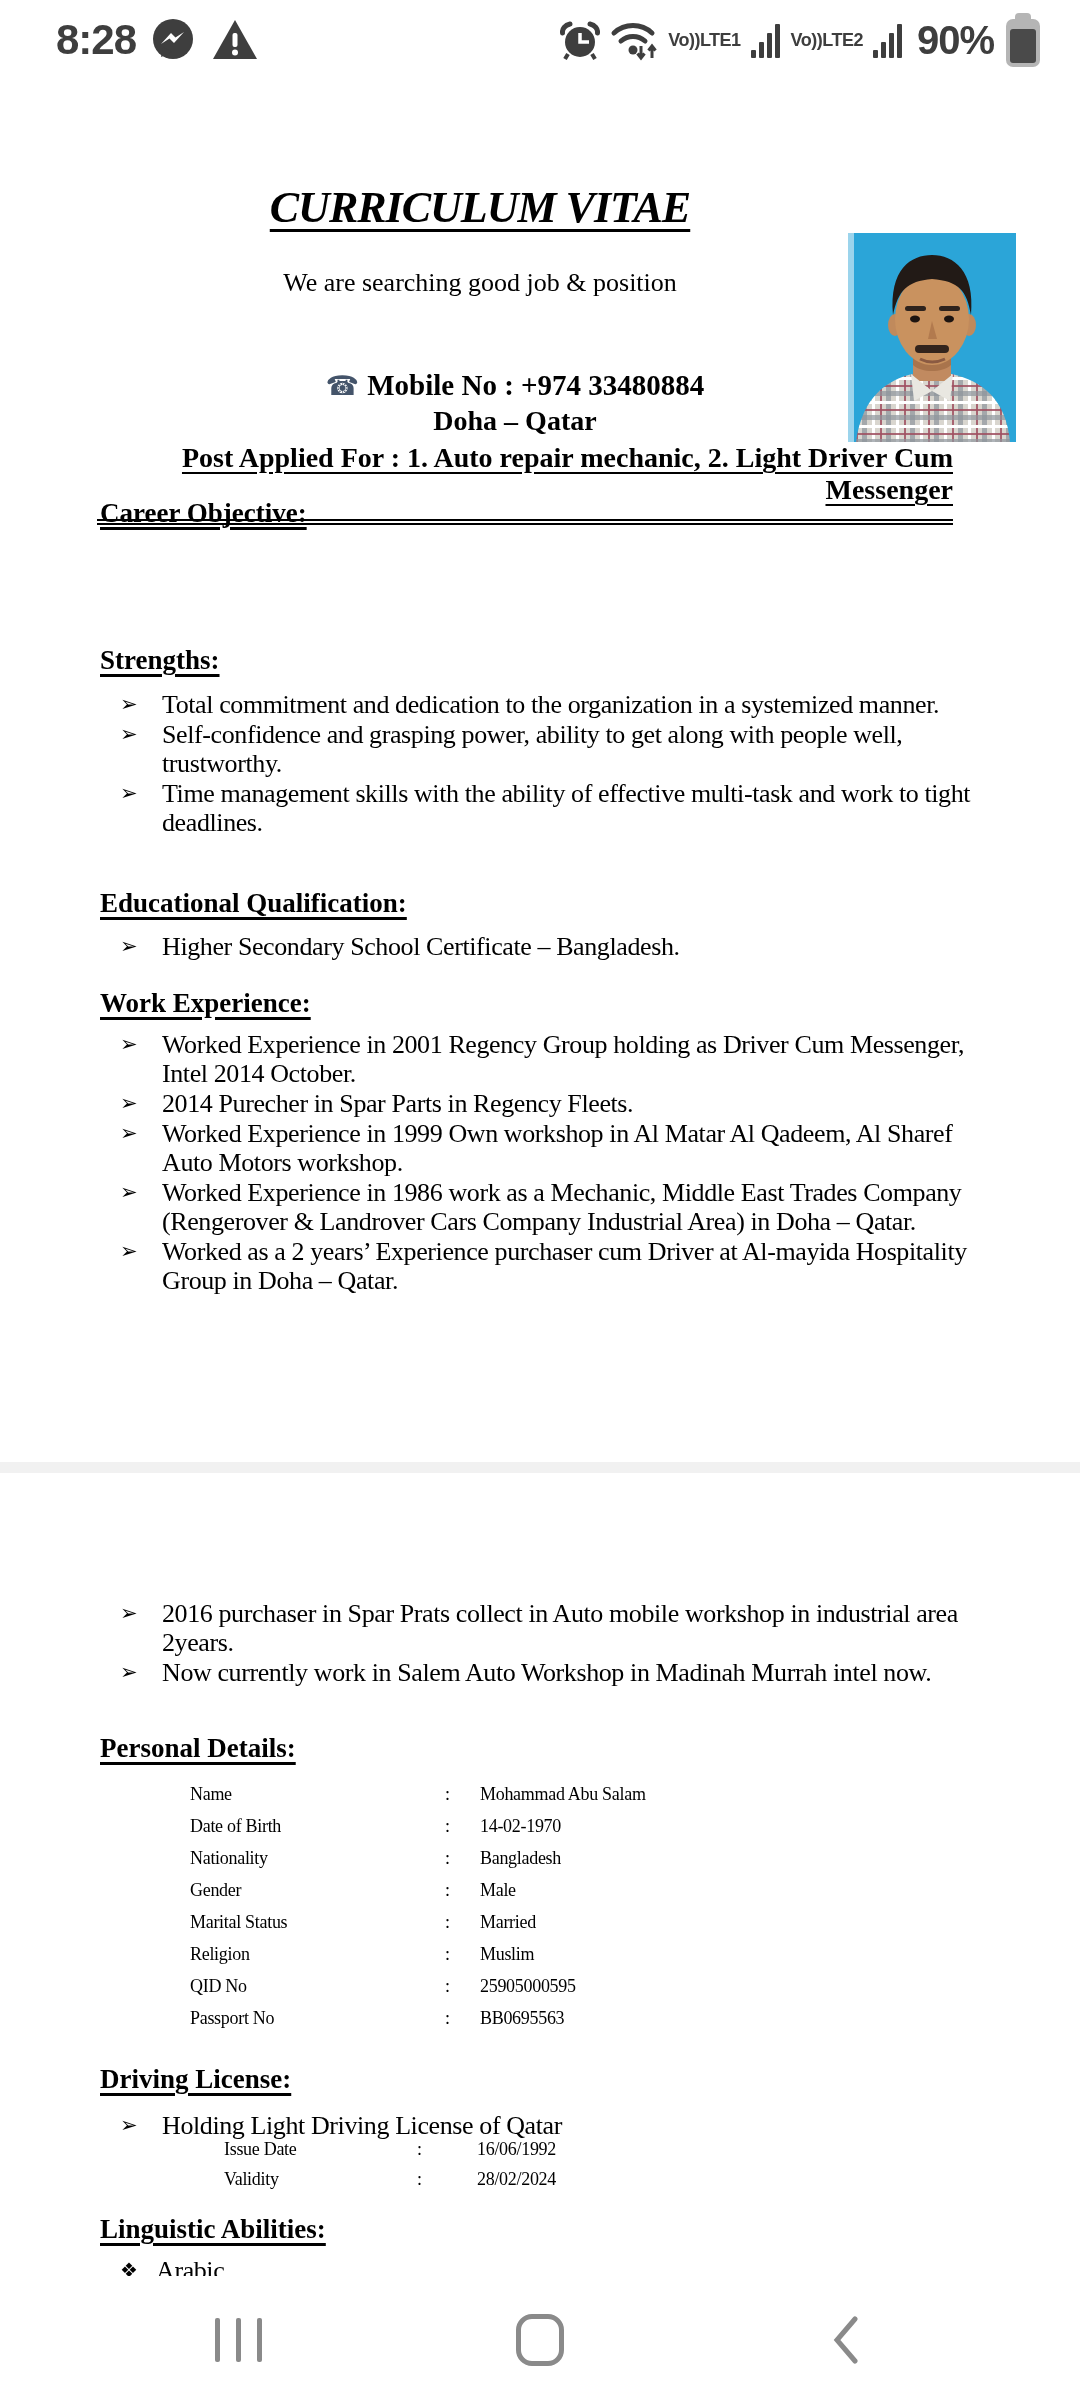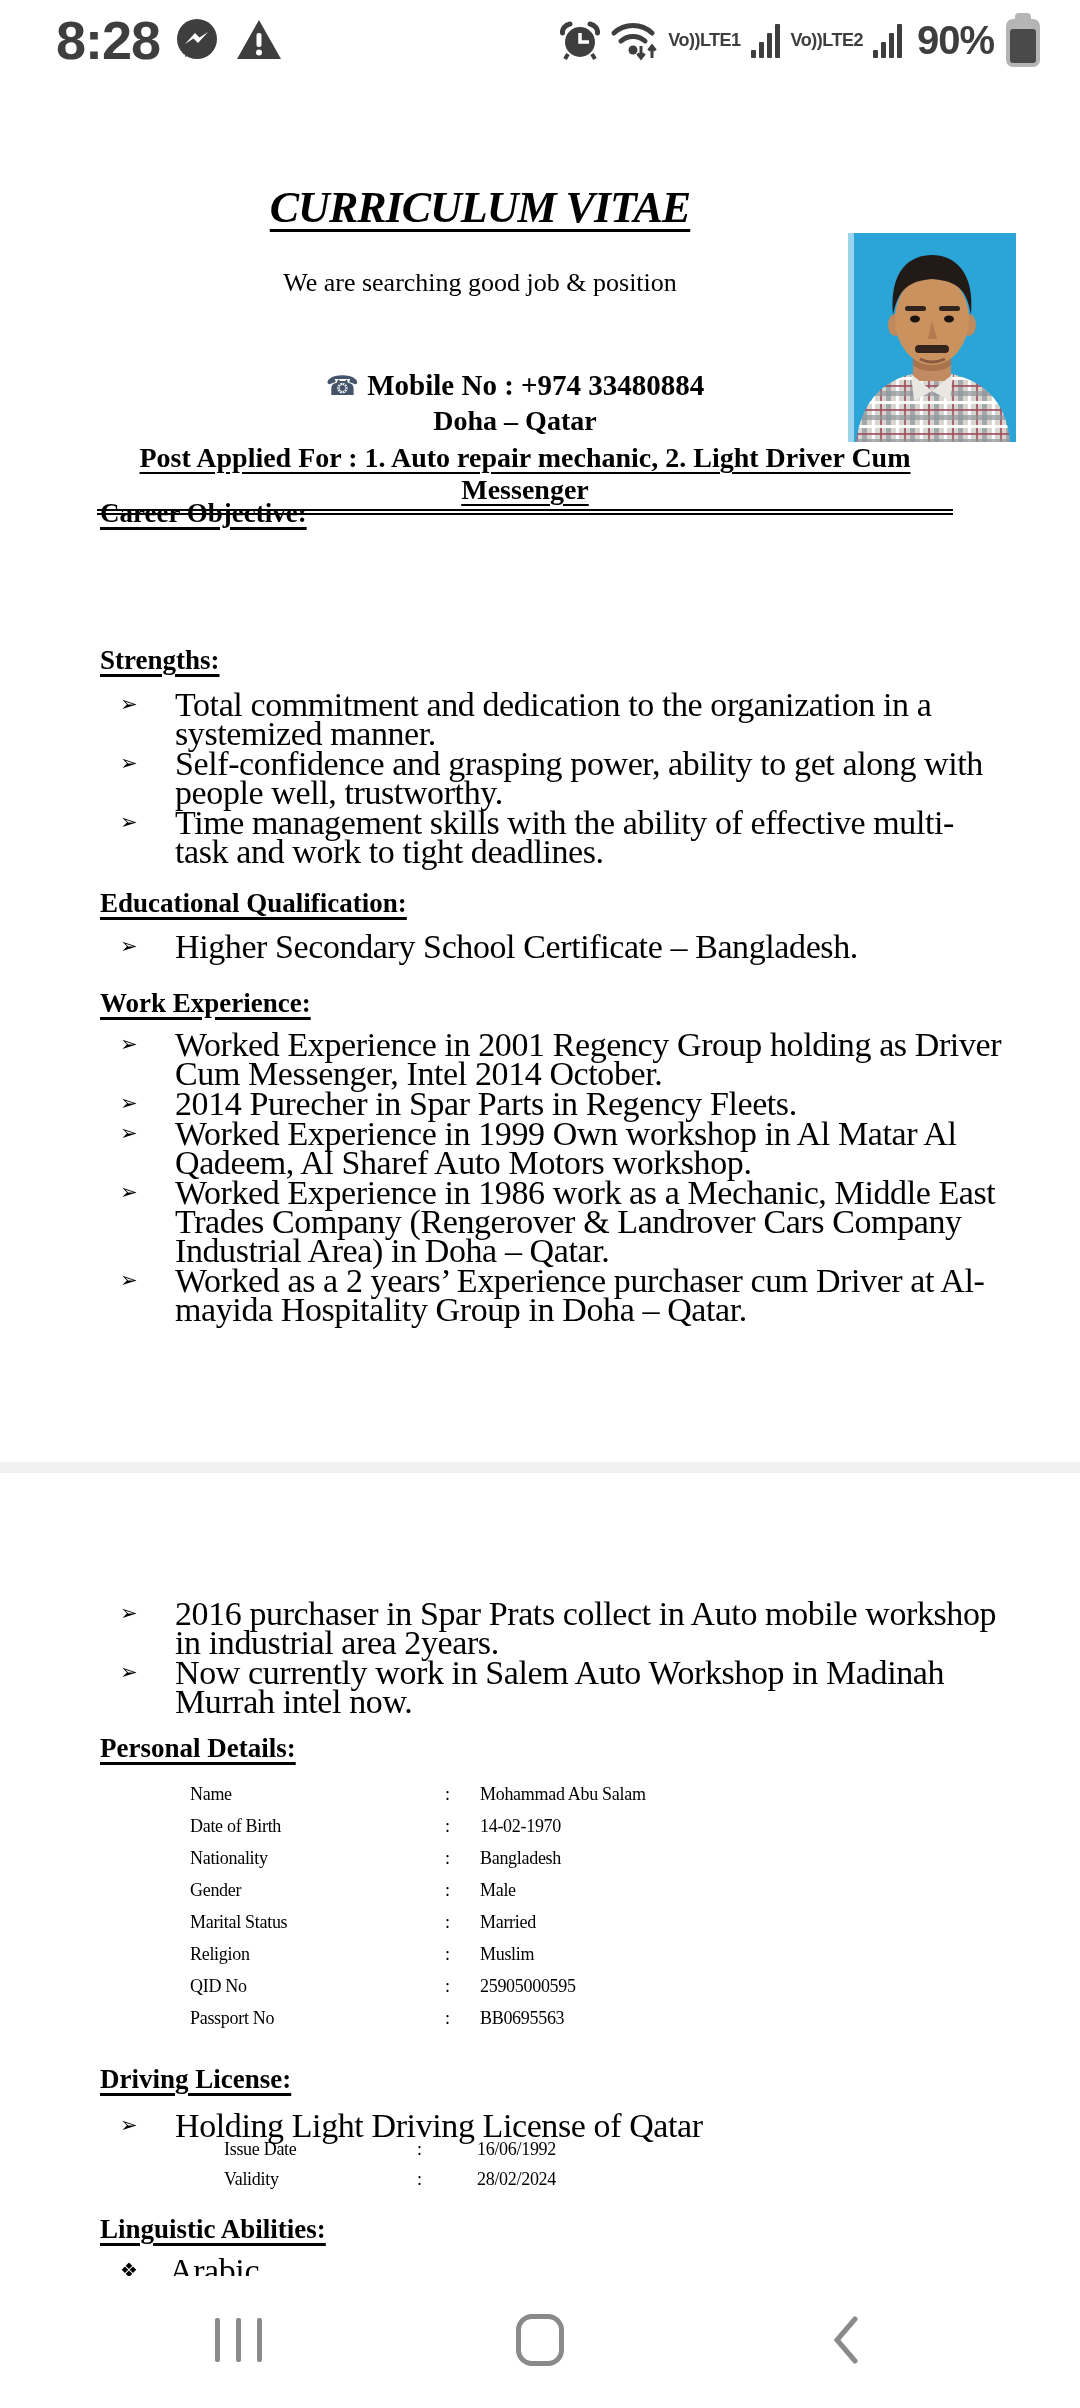--- a/index.html
+++ b/index.html
@@ -6,50 +6,50 @@
   html,body { background:#e9e9e9; }
   .screen {
     position:relative; width:1080px; height:2408px; margin:0 auto;
     background:#ffffff; overflow:hidden;
     font-family:"Liberation Serif", serif; color:#000;
   }
   
   .statusbar { position:absolute; top:0; left:0; width:1080px; height:80px; background:#fff;
     font-family:"Liberation Sans", sans-serif; color:#3e3e3e; }
   .sb-left { position:absolute; left:56px; top:0; height:80px; display:flex; align-items:center; gap:14px; }
-  .sb-time { font-size:54px; font-weight:600; letter-spacing:-1px; }
+  .sb-time { font-size:42px; font-weight:600; letter-spacing:-1px; }
   .sb-right { position:absolute; right:40px; top:0; height:80px; display:flex; align-items:center; gap:10px; }
   .volte-block { display:flex; flex-direction:row; align-items:flex-start; line-height:15px;
     font-size:18px; font-weight:700; letter-spacing:-0.5px; }
   .sb-percent { font-size:40px; font-weight:600; letter-spacing:-1px; margin-left:4px; }
   .battery { position:relative; width:34px; height:54px; margin-left:2px; }
   .battery .nub { position:absolute; top:0; left:9px; width:16px; height:8px; background:#b5b5b5; border-radius:4px 4px 0 0; }
   .battery .body { position:absolute; top:6px; left:0; width:34px; height:48px; background:#b5b5b5; border-radius:7px; }
   .battery .fill { position:absolute; top:16px; left:4px; width:26px; height:34px; background:#4a4a4a; border-radius:3px; }
   
   .page-sep { position:absolute; left:0; top:1462px; width:1080px; height:11px; background:#f1f1f1; }
   .doc-center { position:absolute; text-align:center; }
   .cv-title { top:182px; left:95px; width:770px; font-size:44px; font-weight:700; font-style:italic;
     letter-spacing:-1px; text-decoration:underline; text-decoration-thickness:3px; text-underline-offset:7px; }
   .cv-sub { top:268px; left:95px; width:770px; font-size:26px; }
   .cv-name { top:330px; left:95px; width:840px; font-size:29px; font-weight:700; }
   .cv-mobile { top:369px; left:95px; width:840px; font-size:29px; font-weight:700; }
   .phone-glyph { color:#44546a; font-family:"DejaVu Sans", sans-serif; font-size:27px; margin-right:8px; }
   .cv-doha { top:405px; left:95px; width:840px; font-size:28px; font-weight:700; }
-  .cv-post-wrap { position:absolute; top:442px; left:97px; width:856px; text-align:center;
-    border-bottom:6px double #000; padding-bottom:3px; }
+  .cv-post-wrap { position:absolute; top:442px; left:97px; width:856px; text-align:right;
+    border-bottom:6px double #000; padding-bottom:13px; }
   .cv-post { font-size:28px; font-weight:700; text-decoration:underline; text-decoration-thickness:2px; text-underline-offset:5px; }
   .photo { position:absolute; left:848px; top:233px; width:168px; height:209px; }
   .h { position:absolute; left:100px; font-size:27px; font-weight:700;
     text-decoration:underline; text-decoration-thickness:2.5px; text-underline-offset:5px;text-align:center; }
   .para { position:absolute; left:102px; width:905px; font-size:26px; line-height:29px; letter-spacing:-0.4px; }
   .blist { position:absolute; left:120px; width:885px; }
   .bullet { display:flex; margin-bottom:1px; }
   .bullet .mk { flex:0 0 42px; font-family:"DejaVu Sans", sans-serif; font-size:21px; line-height:29px; color:#000; }
-  .bullet .tx { flex:1; font-size:34px; line-height:29px; letter-spacing:-0.4px;margin-left:13px; }
+  .bullet .tx { flex:1; font-size:26px; line-height:29px; letter-spacing:-0.4px; }
   .kv { position:absolute; left:190px; }
   .kv .row { display:flex; align-items:flex-start; }
   .kv .row > div { font-size:18px; letter-spacing:-0.3px; }
   .kv-personal .row { height:32px; }
   .kv-personal .lab { width:255px; }
   .kv-personal .col { width:35px; }
   .kv-license .row { height:30px; }
   .kv-license .lab { width:193px; }
   .kv-license .col { width:60px; }
   .clip-line { position:absolute; left:120px; top:2256px; width:700px; height:20px; overflow:hidden; }

